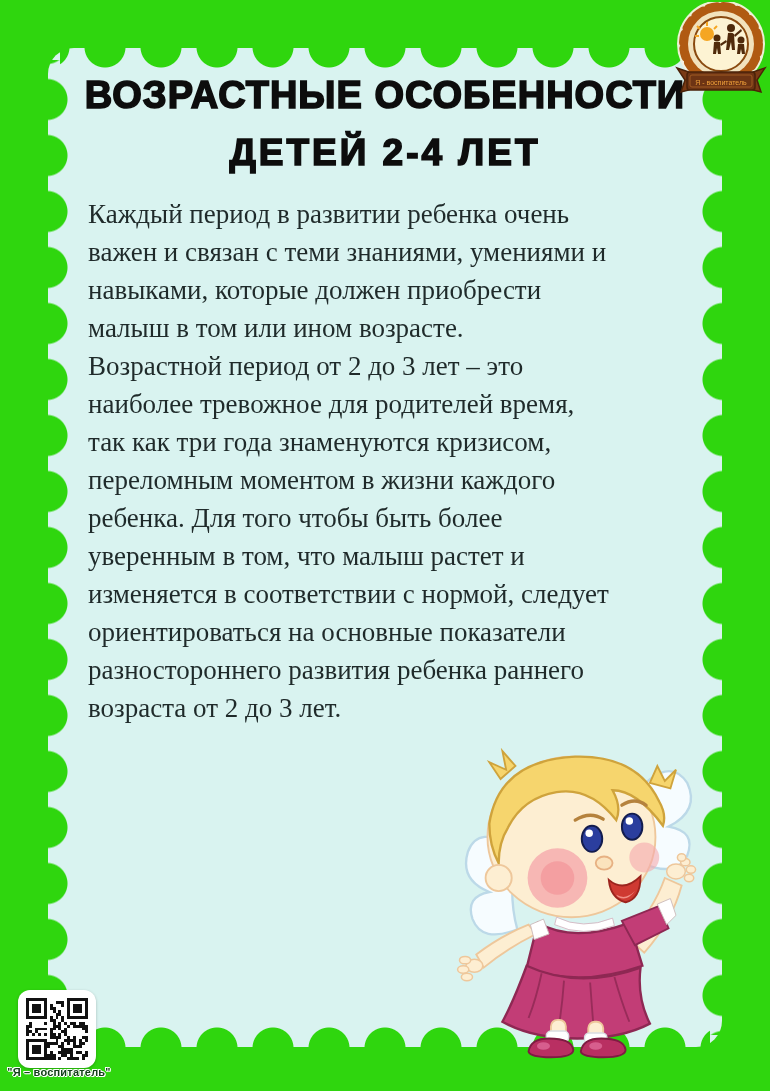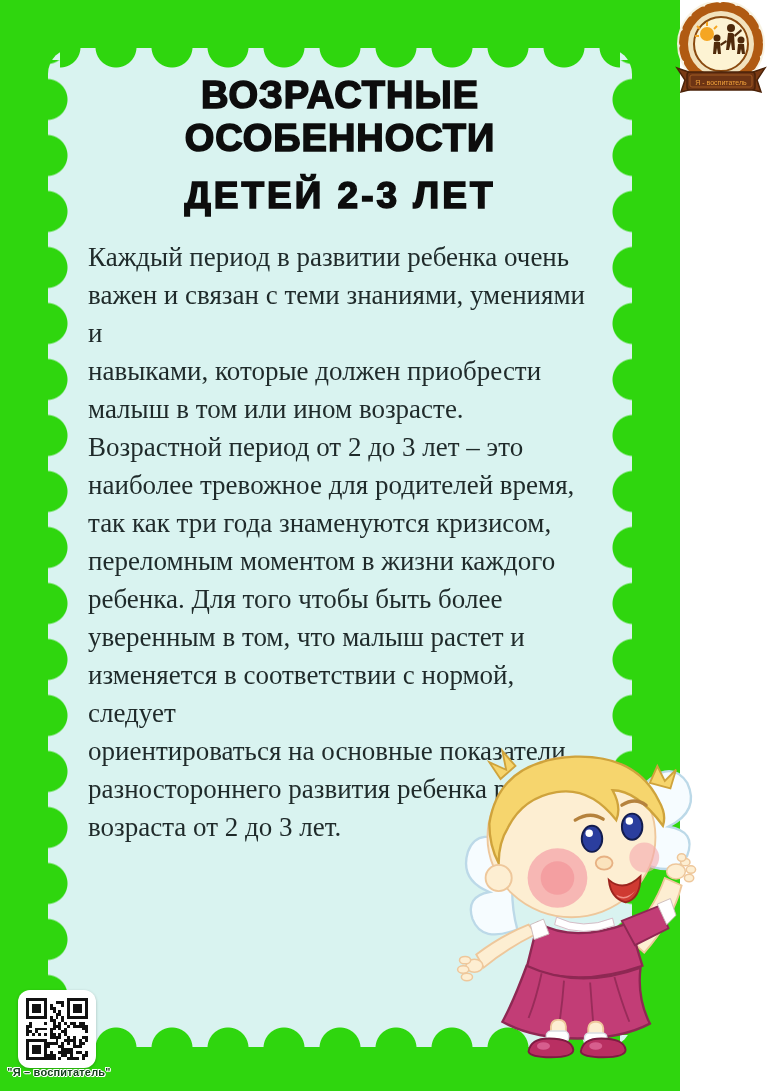--- a/index.html
+++ b/index.html
@@ -1,16 +1,16 @@
 <!DOCTYPE html>
 <html style="--border_green: #2fd60e; --paper_cyan: #d9f3f0; --title_color: #0d0d0d; --body_color: #1f2a2a; --dress_pink: #c23d76; --hair_blonde: #f6d56d; --skin_tone: #fdeed2; --ribbon_brown: #6d3414;"><head>
 <meta charset="utf-8">
 <style>
   html,body{margin:0;padding:0;width:770px;height:1091px;overflow:hidden;}
-  .poster{position:relative;width:680px;height:1091px;background:var(--border_green,#2fd60e);font-family:"Liberation Sans",sans-serif;}
+  .poster{position:relative;width:770px;height:1091px;background:var(--border_green,#2fd60e);font-family:"Liberation Sans",sans-serif;}
   .paper{position:absolute;left:48px;top:48px;right:48px;bottom:44px;background:var(--paper_cyan,#d9f3f0);border-radius:26px;}
   .scallop{position:absolute;pointer-events:none;}
   .scallop.top{left:12px;right:12px;top:-1px;height:22px;
     background-image:radial-gradient(circle at 50% 0,var(--border_green,#2fd60e) 20px,rgba(0,0,0,0) 21px);
     background-size:56px 22px;background-repeat:repeat-x;background-position:top center;}
   .scallop.bottom{left:12px;right:12px;bottom:-1px;height:22px;
     background-image:radial-gradient(circle at 50% 100%,var(--border_green,#2fd60e) 20px,rgba(0,0,0,0) 21px);
     background-size:56px 22px;background-repeat:repeat-x;background-position:bottom center;}
   .scallop.left{top:12px;bottom:12px;left:-1px;width:22px;
     background-image:radial-gradient(circle at 0 50%,var(--border_green,#2fd60e) 20px,rgba(0,0,0,0) 21px);
@@ -36,21 +36,21 @@
 
 <div class="poster">
   <div class="paper">
     <div class="scallop top"></div>
     <div class="scallop bottom"></div>
     <div class="scallop left"></div>
     <div class="scallop right"></div>
 
     <div class="title">
       <div class="l1">ВОЗРАСТНЫЕ ОСОБЕННОСТИ</div>
-      <div class="l2">ДЕТЕЙ 2-3 ЛЕТ</div>
+      <div class="l2">ДЕТЕЙ 2-4 ЛЕТ</div>
     </div>
 
     <div class="body-text">Каждый период в развитии ребенка очень
 важен и связан с теми знаниями, умениями и
 навыками, которые должен приобрести
 малыш в том или ином возрасте.
 Возрастной период от 2 до 3 лет – это
 наиболее тревожное для родителей время,
 так как три года знаменуются кризисом,
 переломным моментом в жизни каждого

